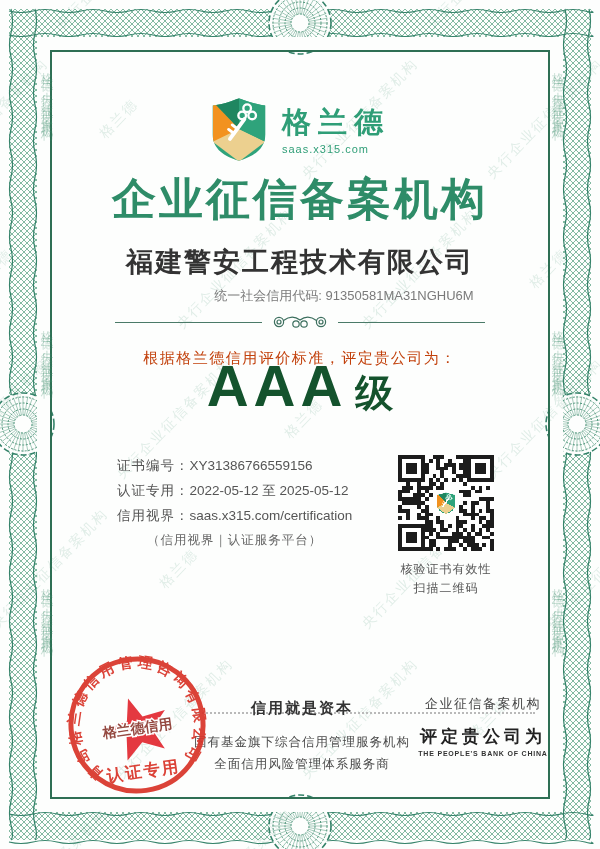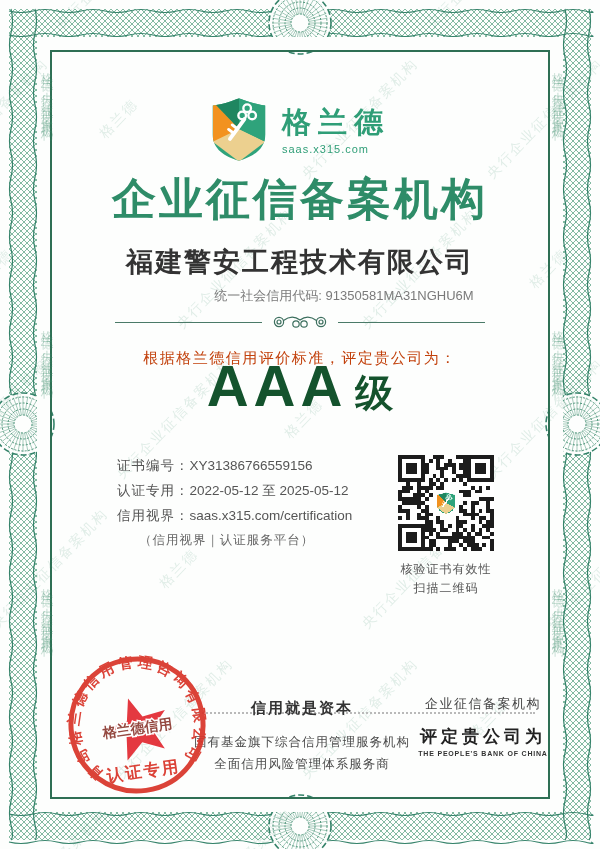--- a/index.html
+++ b/index.html
@@ -33,21 +33,21 @@
 
   .intro{position:absolute;top:349px;width:100%;text-align:center;
     font-size:15px;color:#c2410c;letter-spacing:1.5px;}
 
   .grade{position:absolute;top:352px;width:100%;text-align:center;color:#14532d;}
   .grade .aaa{font-size:58px;font-weight:900;letter-spacing:5px;}
   .grade .suffix{font-size:38px;font-weight:700;margin-left:8px;}
 
   .details{position:absolute;top:453px;left:117px;font-size:13.5px;color:#555;line-height:25px;}
   .details .lbl{letter-spacing:1px;}
-  .details .platform{margin-left:22px;font-size:12.5px;color:#666;letter-spacing:1px;}
+  .details .platform{margin-left:30px;font-size:12.5px;color:#666;letter-spacing:1px;}
 
   .qr-block{position:absolute;top:455px;left:378px;width:136px;text-align:center;}
   .qr-block svg{display:block;margin:0 auto;background:#fff;}
   .qr-caption{margin-top:9px;font-size:12px;color:#555;line-height:19px;letter-spacing:1px;}
 
   .seal{position:absolute;top:650px;left:62px;width:150px;height:150px;z-index:3;opacity:.93;}
 
   .footer-sep{position:absolute;top:712px;left:195px;width:340px;border-top:2px dotted #b9b9b9;}
   .footer-center{position:absolute;top:699px;left:178px;width:248px;text-align:center;font-family:Liberation Mono, monospace;}
   .slogan{font-size:15px;font-weight:700;color:#333;letter-spacing:2px;}

